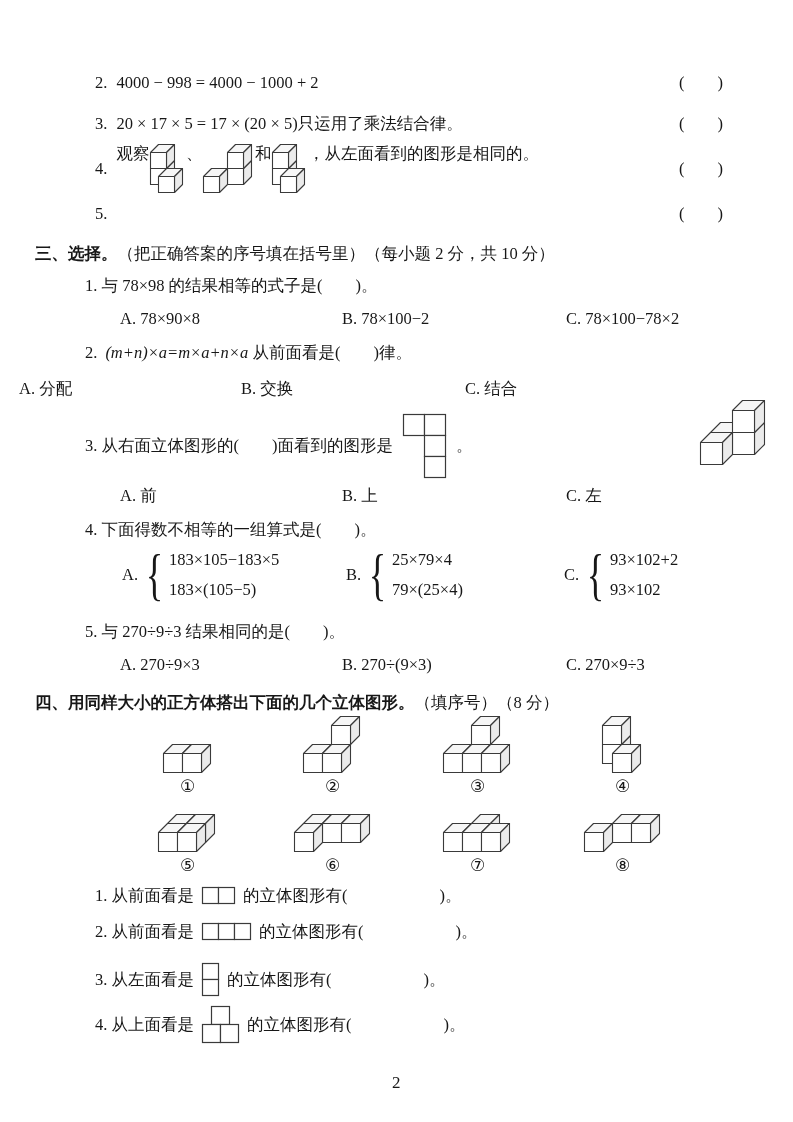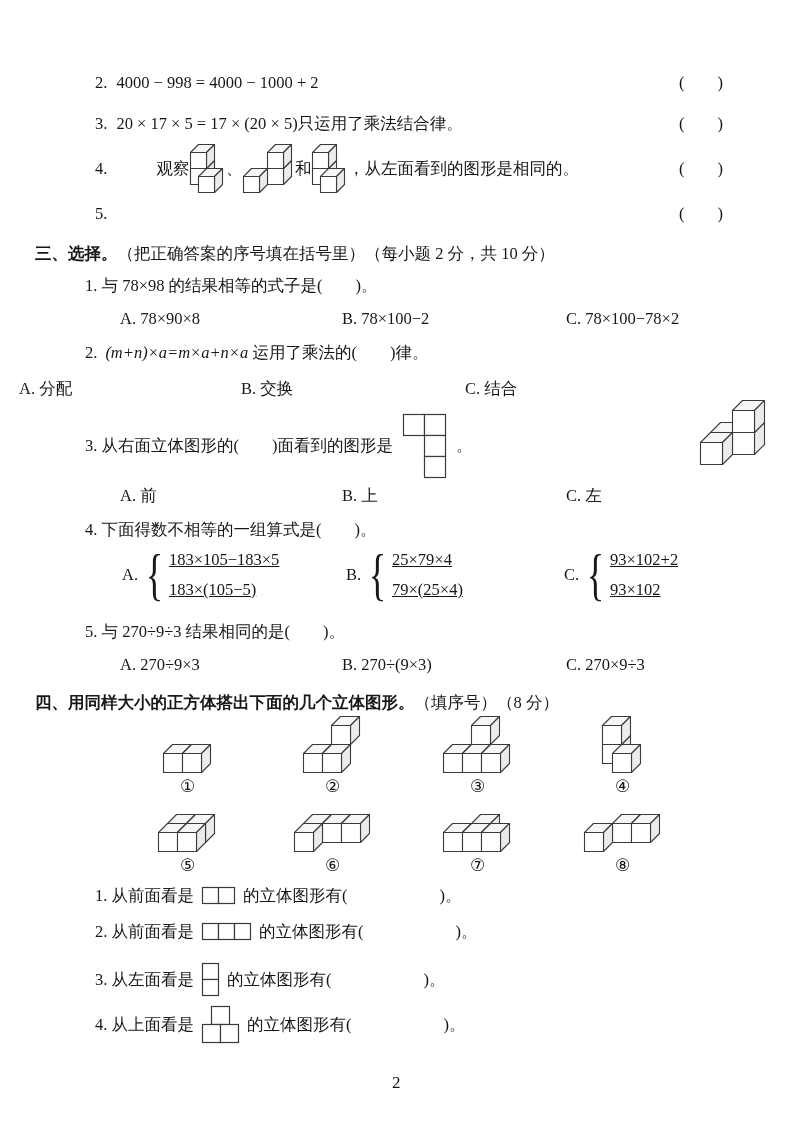--- a/index.html
+++ b/index.html
@@ -4,21 +4,21 @@
 <style>
   html,body{margin:0;padding:0;background:#fff;}
   .page{position:relative;width:793px;height:1122px;background:#fff;overflow:hidden;box-sizing:border-box;
         padding-top:72px;font-family:"Liberation Serif","DejaVu Serif",serif;color:#171717;
         font-size:16.5px;line-height:1.3;}
   
   .jrow{display:flex;align-items:center;margin:0 70px 0 95px;}
   .jrow .num{margin-right:9px;}
   .jrow .txt{flex:1;}
   .jrow .brk{margin-left:auto;white-space:pre;}
-  .flexline{display:flex;align-items:center;flex:1;flex-wrap:nowrap;margin-left:40px;}
+  .flexline{display:flex;align-items:flex-start;flex:1;flex-wrap:nowrap;}
   .cubefig{display:inline-block;line-height:0;}
   #r-j2{margin-bottom:20px;}
   #r-j3{margin-bottom:8px;}
   #r-j4{margin-bottom:8px;}
   #r-j5{margin-bottom:18px;}
   
   .shead{margin-left:35px;margin-top:16px;}
   .shead .bold{font-weight:700;}
   #r-s3t{margin-bottom:11px;}
   #r-s4t{margin-bottom:10px;font-weight:700;}
@@ -39,21 +39,21 @@
   .solid3d{position:absolute;right:26px;top:-14px;line-height:0;}
   #r-q3o{margin-bottom:13px;}
   #r-q4{margin-bottom:4px;}
   .grprow{display:flex;margin-left:122px;margin-bottom:16px;align-items:center;}
   .grp{display:flex;align-items:center;}
   .g1{width:224px;}
   .g2{width:218px;}
   .grp .lbl{margin-right:3px;}
   .brace{font-size:56px;font-weight:400;line-height:1;display:inline-block;transform:scaleX(.65);margin-right:1px;}
   .lines{display:flex;flex-direction:column;}
-  .lines span{line-height:30px;white-space:nowrap;text-decoration:underline;}
+  .lines span{line-height:30px;white-space:nowrap;}
   #r-q5{margin-bottom:12px;font-family:Liberation Serif, serif;}
   #r-q5o{margin-bottom:16px;}
   
   .figrow{display:flex;margin-left:115px;}
   .figcell{width:145px;display:flex;flex-direction:column;align-items:center;}
   .figcell .cubefig{height:52px;display:flex;align-items:flex-end;justify-content:center;}
   .figlabel{font-family:"DejaVu Sans","Liberation Sans",sans-serif;font-size:17px;line-height:19px;margin-top:2px;}
   #r-fr1{margin-bottom:6px;}
   #r-fr2{margin-bottom:10px;}
   
@@ -136,21 +136,21 @@
   </div>
 
   <div class="q" id="r-q1">1. 与 78×98 的结果相等的式子是(　　)。</div>
   <div class="optrow" id="r-q1o">
     <span class="o1">A. 78×90×8</span>
     <span class="o2">B. 78×100−2</span>
     <span class="o3">C. 78×100−78×2</span>
   </div>
 
   <div class="q" id="r-q2">
-    <span>2.</span><span class="it sp">(m+n)×a=m×a+n×a</span><span> 运用了乘法的(　　)律。</span>
+    <span>2.</span><span class="it sp">(m+n)×a=m×a+n×a</span><span> 从前面看是(　　)律。</span>
   </div>
   <div class="optrow" id="r-q2o">
     <span class="o1">A. 分配</span>
     <span class="o2">B. 交换</span>
     <span class="o3">C. 结合</span>
   </div>
 
   <div class="q" id="r-q3">
     <span>3. 从右面立体图形的(　　)面看到的图形是</span>
     <span class="gridfig"><svg width="45" height="66" viewBox="-1.5 -1.5 45 66">

